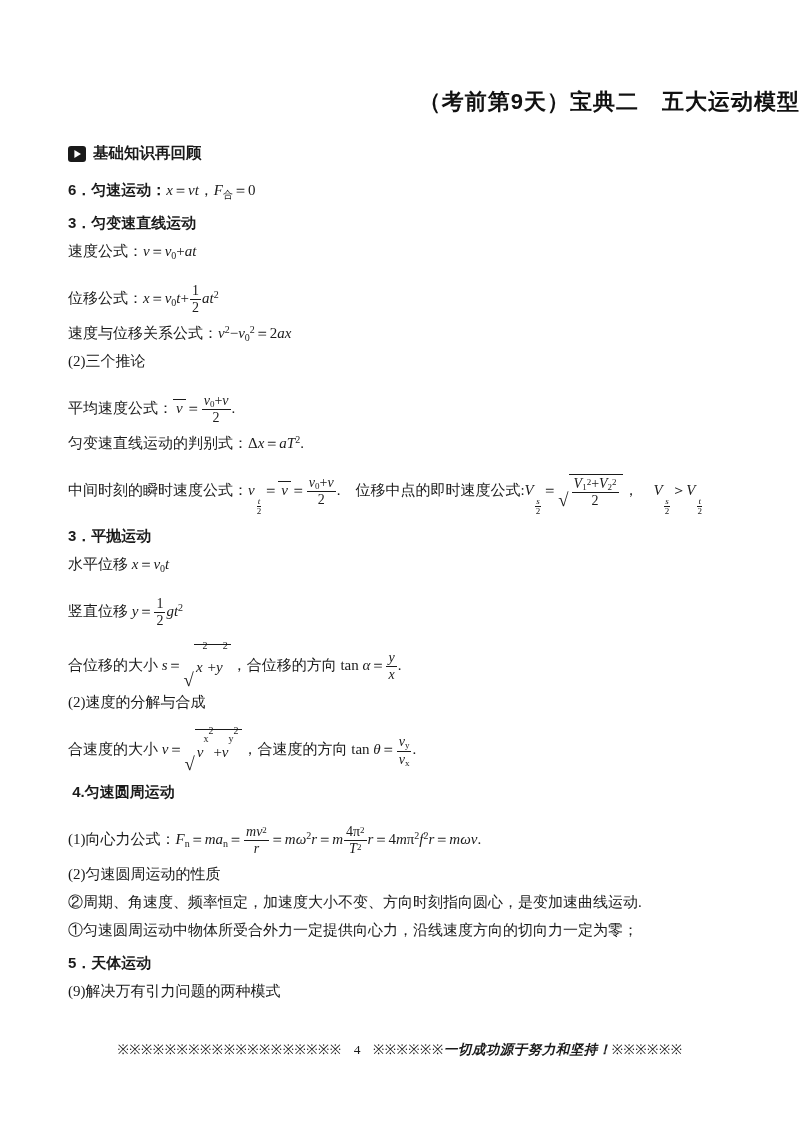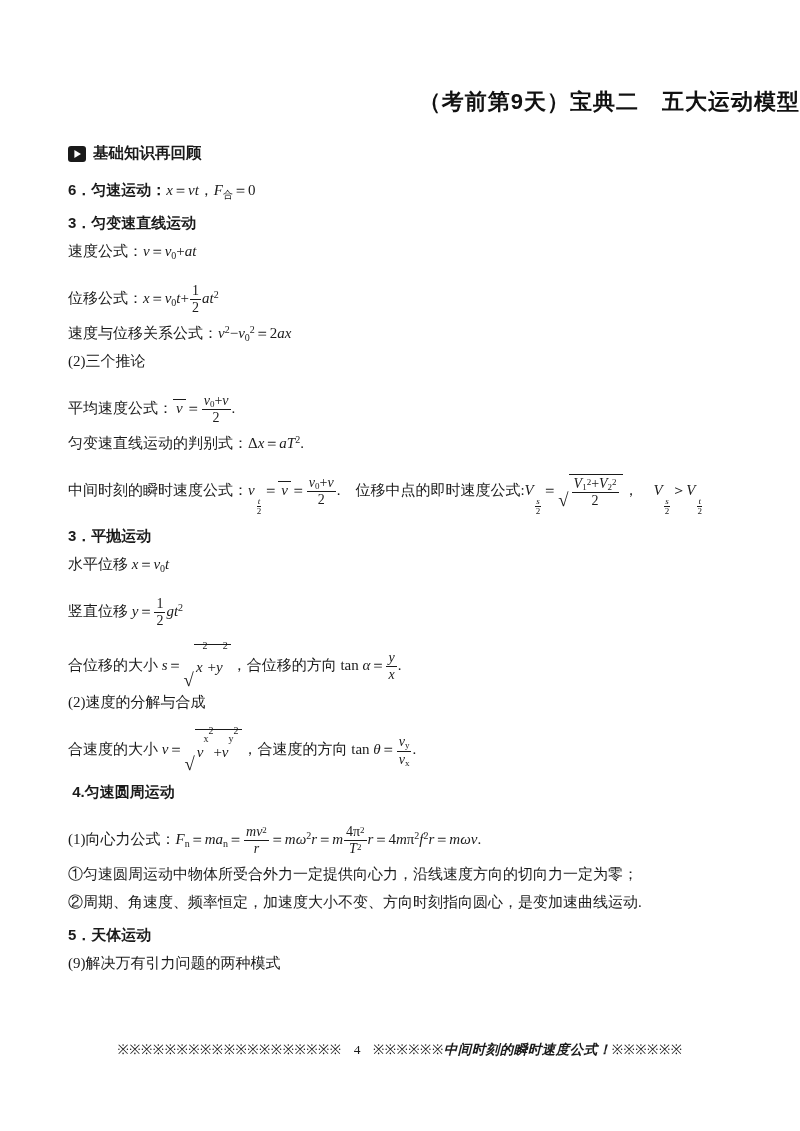--- a/index.html
+++ b/index.html
@@ -68,24 +68,25 @@
         <div class="line"><span class="rm">匀变速直线运动的判别式：</span><span class="rm">Δ</span><span class="it">x</span><span class="rm">＝</span><span class="it">aT</span><span class="sup">2</span><span class="rm">.</span></div>
         <div class="line tall"><span class="rm">中间时刻的瞬时速度公式：</span><span class="it">v</span><span class="sfrac"><span class="num">t</span><span class="den">2</span></span><span class="rm">＝</span><span class="bar"><span class="it">v</span></span><span class="rm">＝</span><span class="frac"><span class="num"><span class="it">v</span><span class="sub">0</span><span class="rm">+</span><span class="it">v</span></span><span class="den"><span class="rm">2</span></span></span><span class="rm">.　位移中点的即时速度公式:</span><span class="it">V</span><span class="sfrac"><span class="num">s</span><span class="den">2</span></span><span class="rm">＝</span><span class="sqrt"><span class="rad">√</span><span class="radicand"><span class="frac"><span class="num"><span class="it">V</span><span class="sub">1</span><span class="sup">2</span><span class="rm">+</span><span class="it">V</span><span class="sub">2</span><span class="sup">2</span></span><span class="den"><span class="rm">2</span></span></span></span></span><span class="rm">，　</span><span class="it">V</span><span class="sfrac"><span class="num">s</span><span class="den">2</span></span><span class="rm">＞</span><span class="it">V</span><span class="sfrac"><span class="num">t</span><span class="den">2</span></span></div>
         <div class="line head"><span class="bd">3．平抛运动</span></div>
         <div class="line"><span class="rm">水平位移 </span><span class="it">x</span><span class="rm">＝</span><span class="it">v</span><span class="sub">0</span><span class="it">t</span></div>
         <div class="line tall"><span class="rm">竖直位移 </span><span class="it">y</span><span class="rm">＝</span><span class="frac"><span class="num"><span class="rm">1</span></span><span class="den"><span class="rm">2</span></span></span><span class="it">gt</span><span class="sup">2</span></div>
         <div class="line tall"><span class="rm">合位移的大小 </span><span class="it">s</span><span class="rm">＝</span><span class="sqrt"><span class="rad">√</span><span class="radicand"><span class="it">x</span><span class="sup">2</span><span class="rm">+</span><span class="it">y</span><span class="sup">2</span></span></span><span class="rm">，合位移的方向 tan </span><span class="it">α</span><span class="rm">＝</span><span class="frac"><span class="num"><span class="it">y</span></span><span class="den"><span class="it">x</span></span></span><span class="rm">.</span></div>
         <div class="line"><span class="rm">(2)速度的分解与合成</span></div>
         <div class="line tall"><span class="rm">合速度的大小 </span><span class="it">v</span><span class="rm">＝</span><span class="sqrt"><span class="rad">√</span><span class="radicand"><span class="it">v</span><span class="sub">x</span><span class="sup">2</span><span class="rm">+</span><span class="it">v</span><span class="sub">y</span><span class="sup">2</span></span></span><span class="rm">，合速度的方向 tan </span><span class="it">θ</span><span class="rm">＝</span><span class="frac"><span class="num"><span class="it">v</span><span class="sub">y</span></span><span class="den"><span class="it">v</span><span class="sub">x</span></span></span><span class="rm">.</span></div>
         <div class="line head"><span class="bd"> 4.匀速圆周运动</span></div>
         <div class="line tall"><span class="rm">(1)向心力公式：</span><span class="it">F</span><span class="sub">n</span><span class="rm">＝</span><span class="it">ma</span><span class="sub">n</span><span class="rm">＝</span><span class="frac"><span class="num"><span class="it">mv</span><span class="sup">2</span></span><span class="den"><span class="it">r</span></span></span><span class="rm">＝</span><span class="it">mω</span><span class="sup">2</span><span class="it">r</span><span class="rm">＝</span><span class="it">m</span><span class="frac"><span class="num"><span class="rm">4π</span><span class="sup">2</span></span><span class="den"><span class="it">T</span><span class="sup">2</span></span></span><span class="it">r</span><span class="rm">＝4</span><span class="it">m</span><span class="rm">π</span><span class="sup">2</span><span class="it">f</span><span class="sup">2</span><span class="it">r</span><span class="rm">＝</span><span class="it">mωv</span><span class="rm">.</span></div>
+        <div class="line"><span class="rm">(2)匀速圆周运动的性质</span></div>
+        <div class="line"><span class="rm">②周期、角速度、频率恒定，加速度大小不变、方向时刻指向圆心，是变加速曲线运动.</span></div>
         <div class="line"><span class="rm">①匀速圆周运动中物体所受合外力一定提供向心力，沿线速度方向的切向力一定为零；</span></div>
-        <div class="line"><span class="rm">②周期、角速度、频率恒定，加速度大小不变、方向时刻指向圆心，是变加速曲线运动.</span></div>
         <div class="line head"><span class="bd">5．天体运动</span></div>
         <div class="line"><span class="rm">(9)解决万有引力问题的两种模式</span></div>
       </div>
   </div>
 
   <div class="footer">
-    <span>※※※※※※※※※※※※※※※※※※※</span><span class="page-num">4</span><span>※※※※※※</span><span class="slogan">中间时刻的瞬时速度公式！</span><span>※※※※※※</span>
+    <span>※※※※※※※※※※※※※※※※※※※</span><span class="page-num">4</span><span>※※※※※※</span><span class="slogan">一切成功源于努力和坚持！</span><span>※※※※※※</span>
   </div>
 
 </div>
 
 </body></html>

